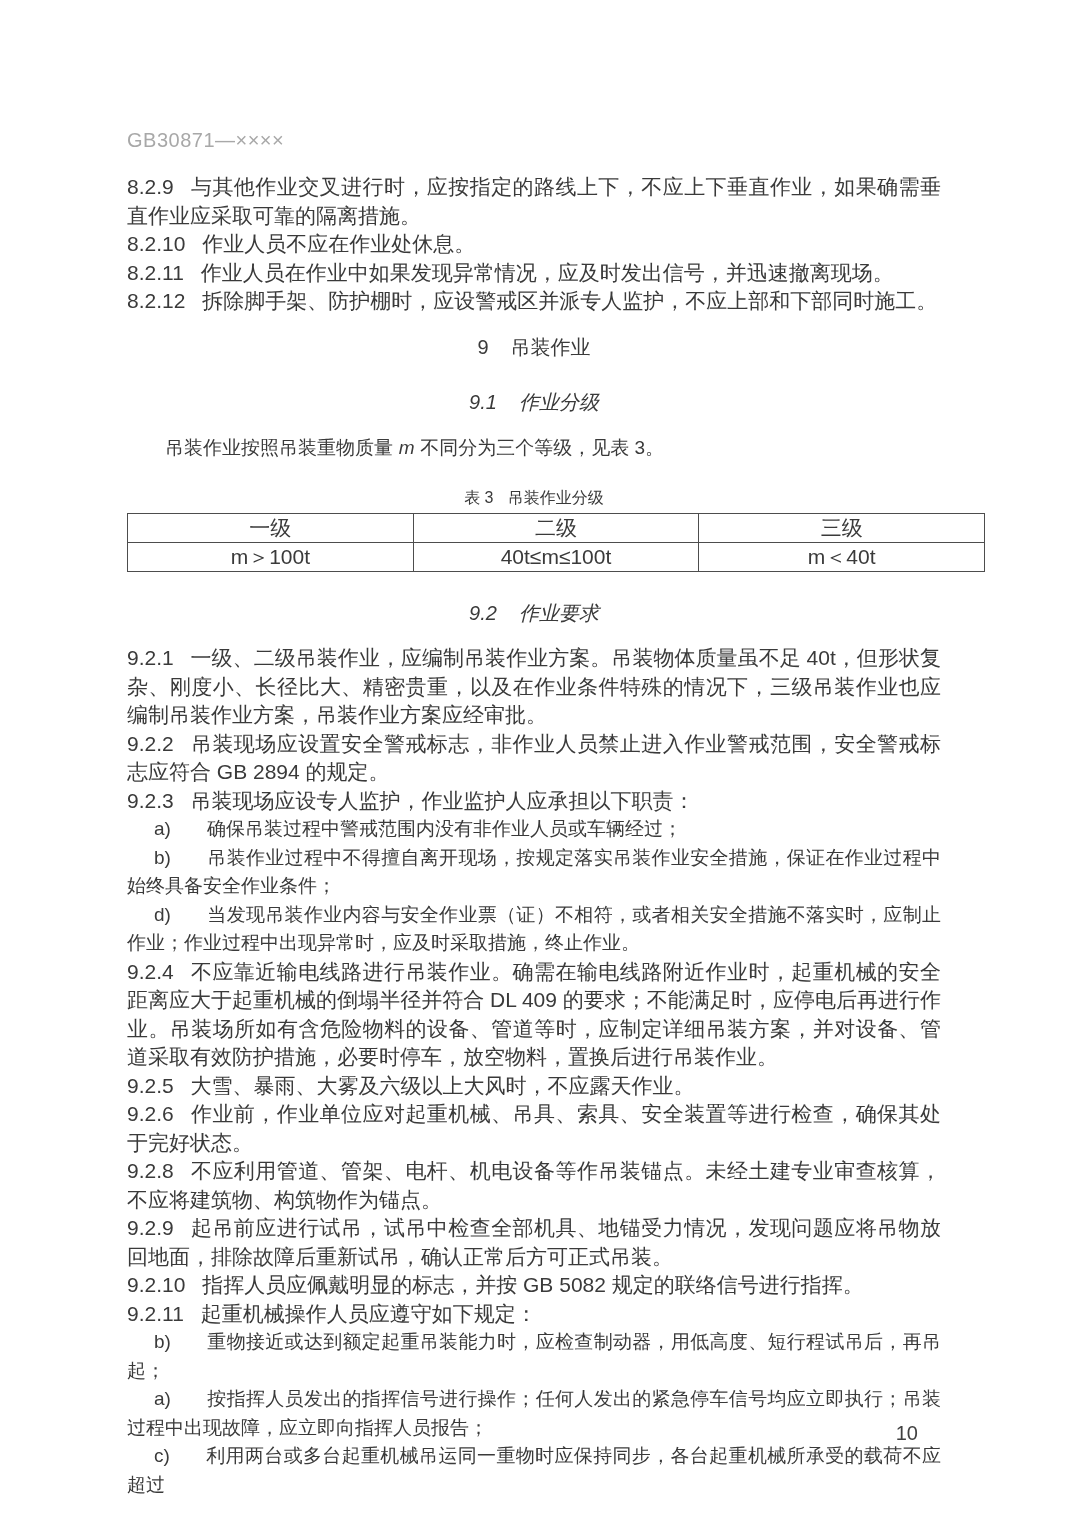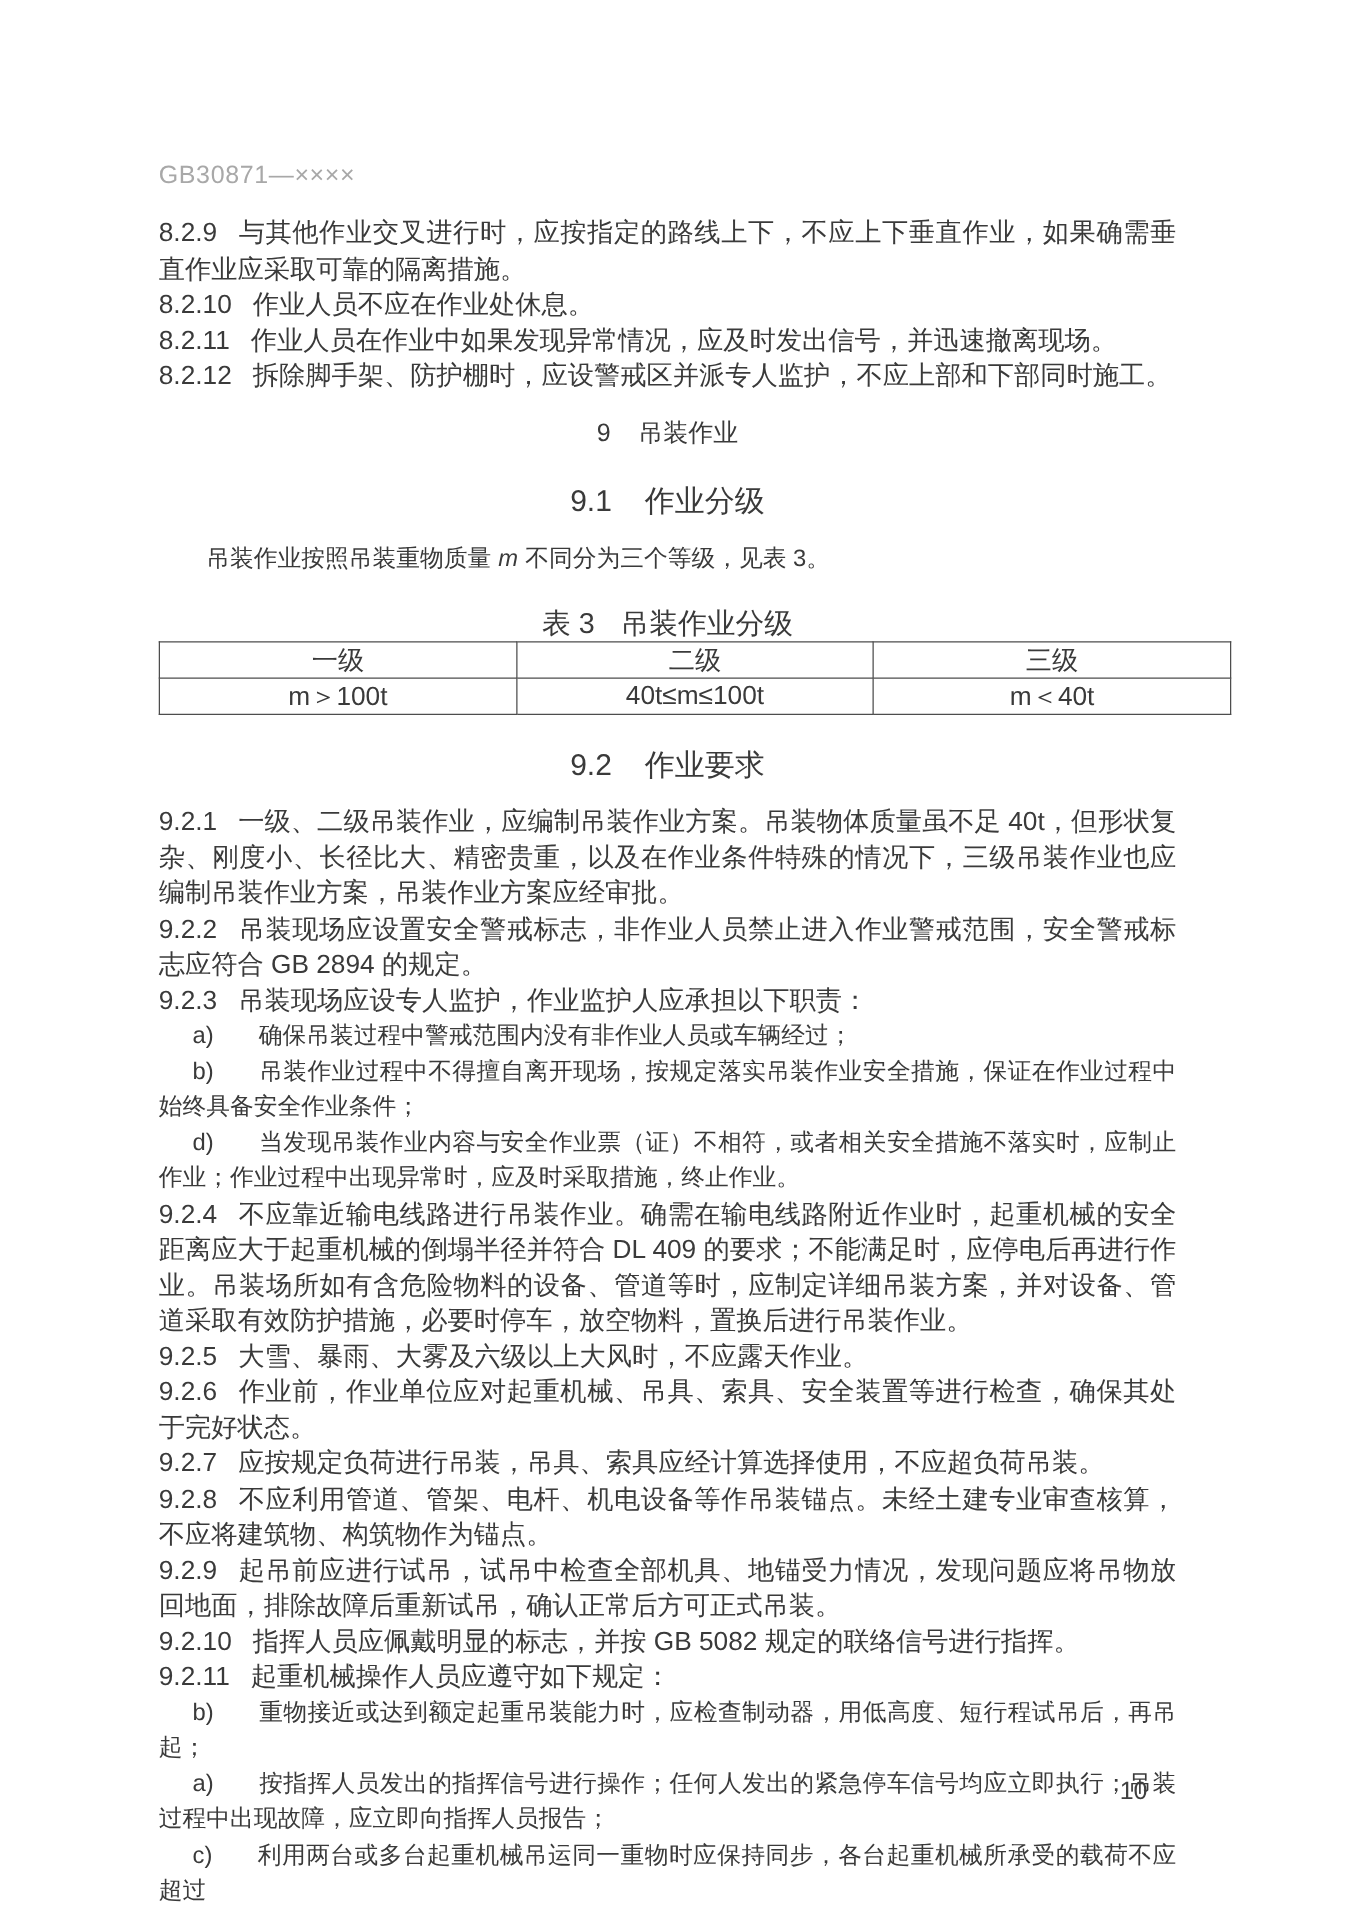--- a/index.html
+++ b/index.html
@@ -19,27 +19,27 @@
     letter-spacing:0.5px;
     margin:0 0 19px 0;
   }
   p { margin:0;text-align:center; }
   .para {
     font-size:21px; line-height:28.5px;
     text-align:justify;
   }
   .num { margin-right:0.8em; }
   .h1 { font-size:20px; line-height:28.5px; margin-top:17px; }
-  .h2 { font-size:24px; line-height:28.5px; margin-top:27px; margin-bottom:17px; }
+  .h2 { font-size:20px; line-height:28.5px; margin-top:27px; margin-bottom:17px;font-style:italic; }
   .hnum { margin-right:1.1em; }
   .intro { font-size:19px; line-height:28.5px; text-indent:38px; text-align:justify; }
   .var { font-style:italic; margin:0 0.3em; }
   .caption {
     margin-top:22px;
-    font-size:23px; line-height:28.5px;
+    font-size:16px; line-height:28.5px;
     text-align:center;
   }
   .caption-title { margin-left:0.9em; }
   table.grade {
     width:858px;
     border-collapse:collapse;
     table-layout:fixed;
   }
   table.grade th, table.grade td {
     border:1px solid #4d4d4d;
@@ -104,21 +104,20 @@
   <p class="para"><span class="num">9.2.2</span><span>吊装现场应设置安全警戒标志，非作业人员禁止进入作业警戒范围，安全警戒标志应符合 GB 2894 的规定。</span></p>
   <p class="para"><span class="num">9.2.3</span><span>吊装现场应设专人监护，作业监护人应承担以下职责：</span></p>
 
   <p class="sub"><span class="marker">a)</span><span>确保吊装过程中警戒范围内没有非作业人员或车辆经过；</span></p>
   <p class="sub"><span class="marker">b)</span><span>吊装作业过程中不得擅自离开现场，按规定落实吊装作业安全措施，保证在作业过程中始终具备安全作业条件；</span></p>
   <p class="sub"><span class="marker">d)</span><span>当发现吊装作业内容与安全作业票（证）不相符，或者相关安全措施不落实时，应制止作业；作业过程中出现异常时，应及时采取措施，终止作业。</span></p>
 
   <p class="para"><span class="num">9.2.4</span><span>不应靠近输电线路进行吊装作业。确需在输电线路附近作业时，起重机械的安全距离应大于起重机械的倒塌半径并符合 DL 409 的要求；不能满足时，应停电后再进行作业。吊装场所如有含危险物料的设备、管道等时，应制定详细吊装方案，并对设备、管道采取有效防护措施，必要时停车，放空物料，置换后进行吊装作业。</span></p>
   <p class="para"><span class="num">9.2.5</span><span>大雪、暴雨、大雾及六级以上大风时，不应露天作业。</span></p>
   <p class="para"><span class="num">9.2.6</span><span>作业前，作业单位应对起重机械、吊具、索具、安全装置等进行检查，确保其处于完好状态。</span></p>
-  <p class="para"><span class="num">9.2.7</span><span>应按规定负荷进行吊装，吊具、索具应经计算选择使用，不应超负荷吊装。</span></p>
   <p class="para"><span class="num">9.2.8</span><span>不应利用管道、管架、电杆、机电设备等作吊装锚点。未经土建专业审查核算，不应将建筑物、构筑物作为锚点。</span></p>
   <p class="para"><span class="num">9.2.9</span><span>起吊前应进行试吊，试吊中检查全部机具、地锚受力情况，发现问题应将吊物放回地面，排除故障后重新试吊，确认正常后方可正式吊装。</span></p>
   <p class="para"><span class="num">9.2.10</span><span>指挥人员应佩戴明显的标志，并按 GB 5082 规定的联络信号进行指挥。</span></p>
   <p class="para"><span class="num">9.2.11</span><span>起重机械操作人员应遵守如下规定：</span></p>
 
   <p class="sub"><span class="marker">b)</span><span>重物接近或达到额定起重吊装能力时，应检查制动器，用低高度、短行程试吊后，再吊起；</span></p>
   <p class="sub"><span class="marker">a)</span><span>按指挥人员发出的指挥信号进行操作；任何人发出的紧急停车信号均应立即执行；吊装过程中出现故障，应立即向指挥人员报告；</span></p>
   <p class="sub"><span class="marker">c)</span><span>利用两台或多台起重机械吊运同一重物时应保持同步，各台起重机械所承受的载荷不应超过</span></p>
 
   <div class="page-number">10</div>

